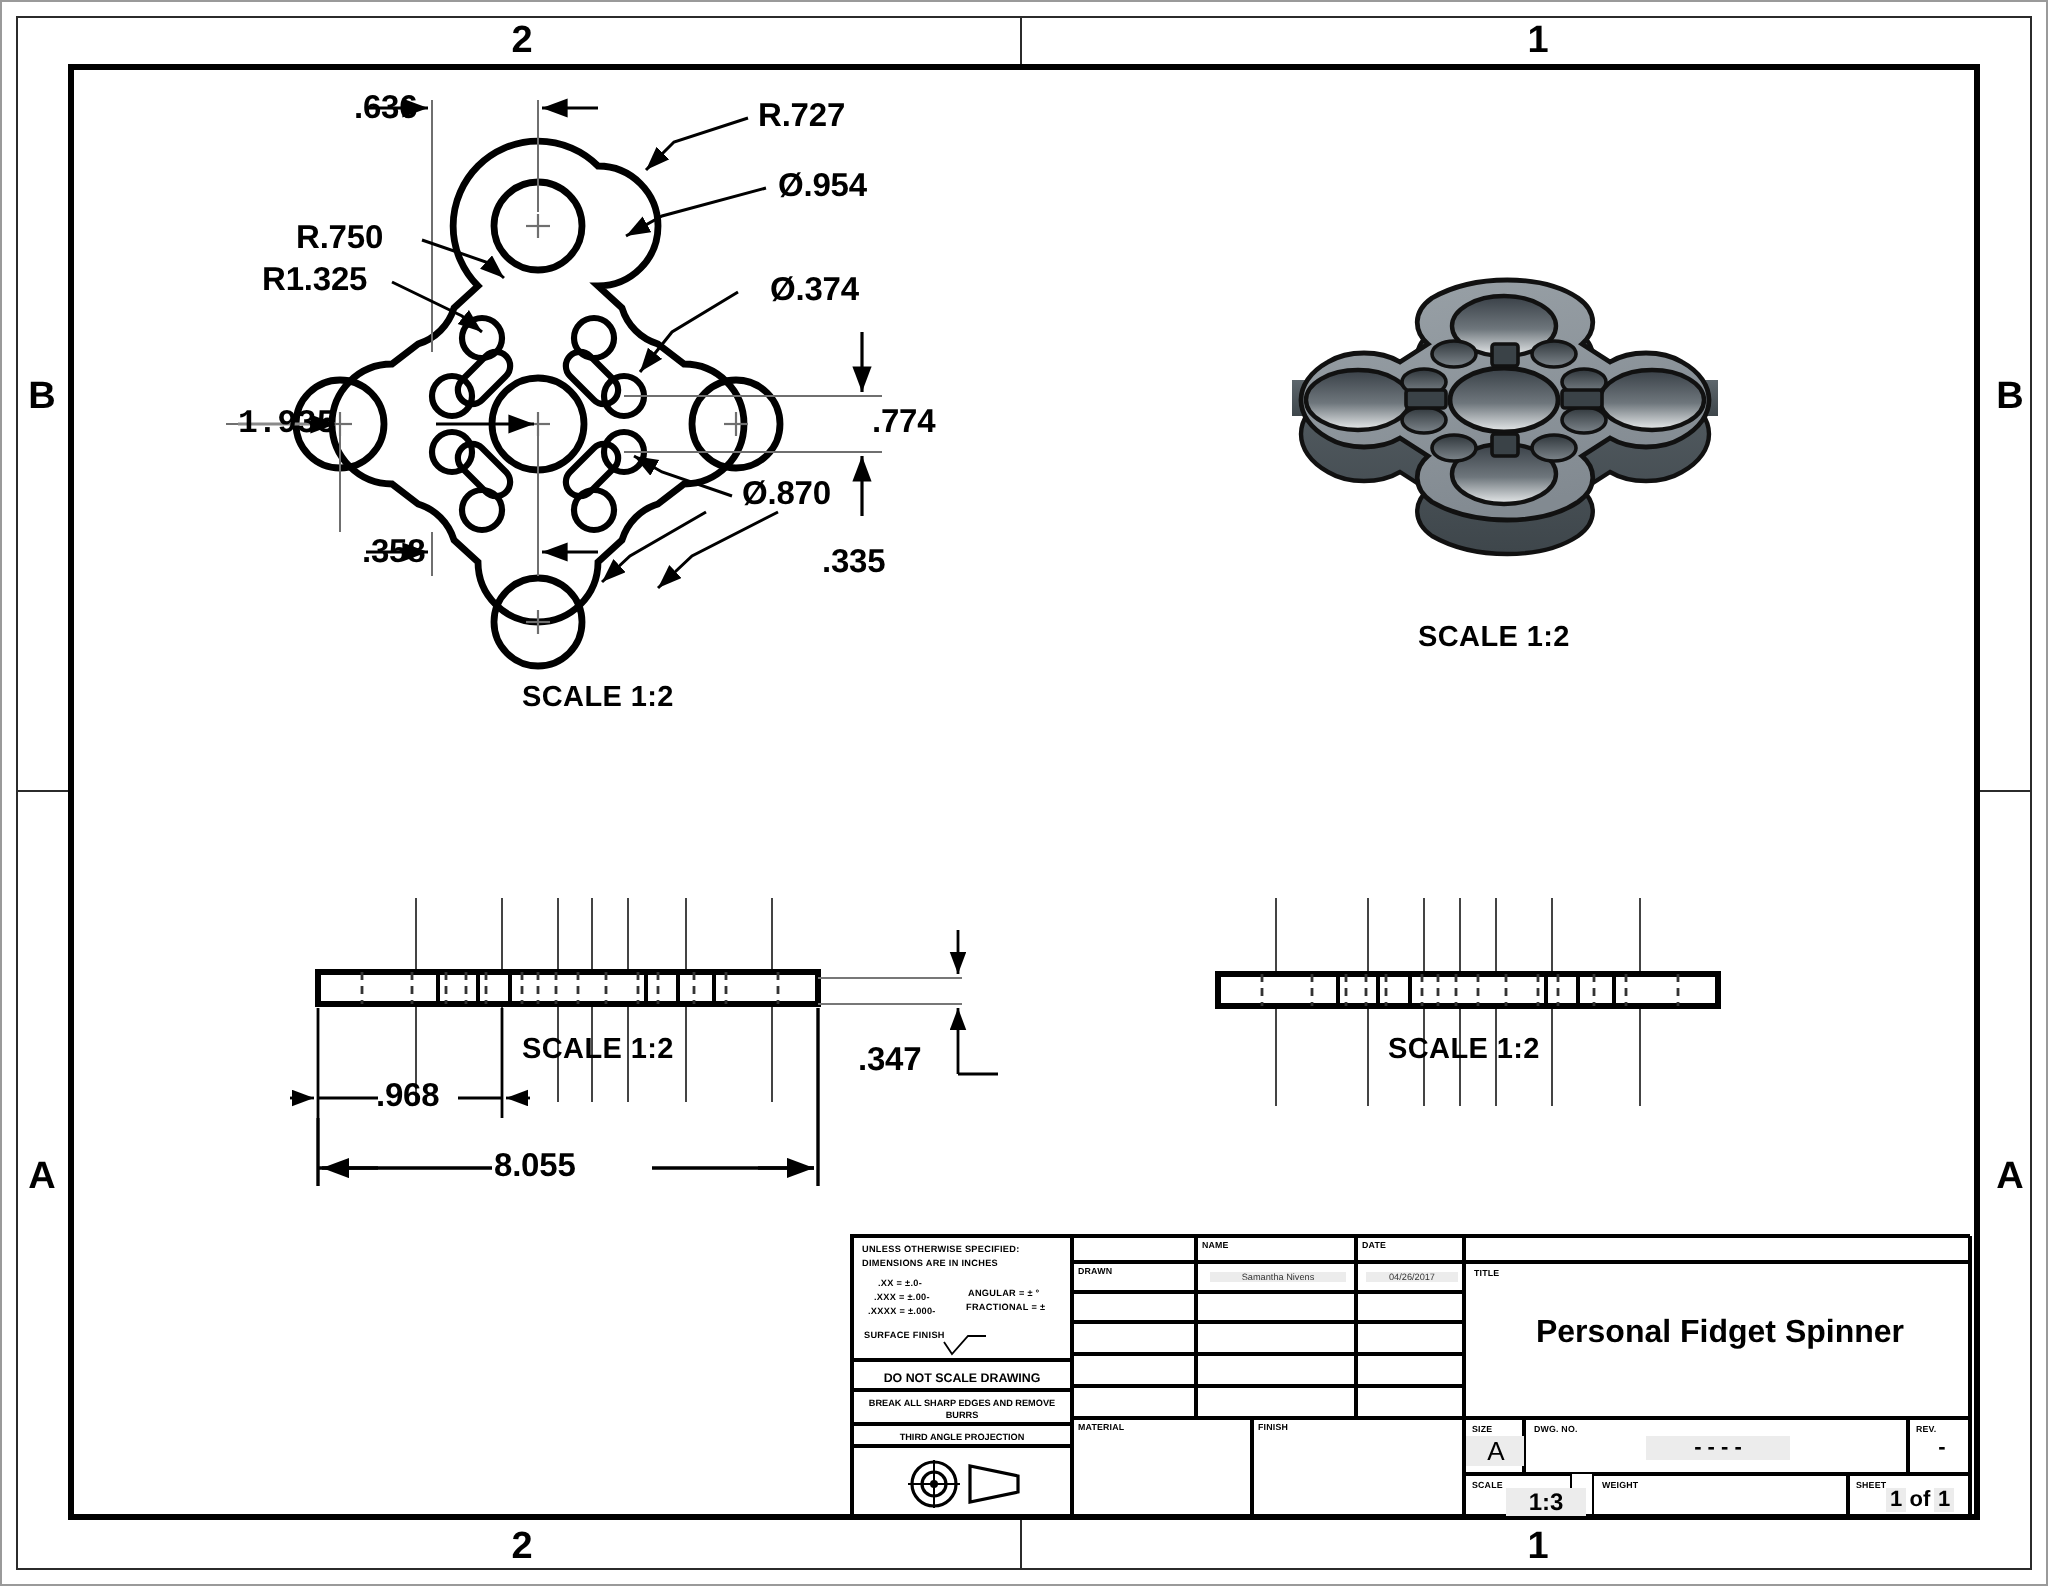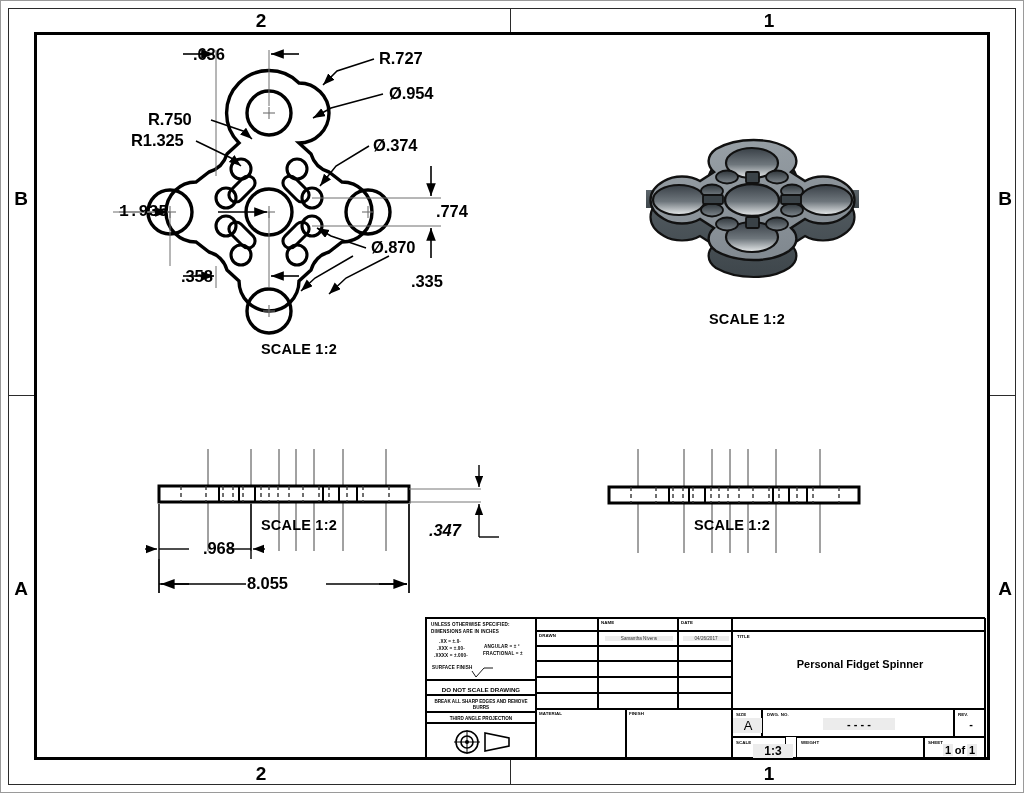--- a/index.html
+++ b/index.html
@@ -24,21 +24,21 @@
 
   
   #titleblock{position:absolute;left:424px;top:616px;width:560px;height:141px;
               border:1.6px solid #000;box-sizing:border-box;background:#fff;}
   #titleblock div{box-sizing:border-box;position:absolute;}
   .tb{border:1px solid #000;}
   .tbl{font-size:4.6px;font-weight:700;letter-spacing:.15px;padding:1px 2px;line-height:1.25;}
   .tbl-c{font-size:4.6px;font-weight:700;text-align:center;line-height:1.3;}
   .fieldlabel{font-size:4.4px;font-weight:700;padding:1px 0 0 2px;letter-spacing:.1px;}
   .fieldval{font-size:4.6px;text-align:center;background:#ececec;color:#333;}
-  .big{font-size:11px;font-weight:700;text-align:center;}
+  .big{font-size:16px;font-weight:700;text-align:center;}
   .med{font-size:13px;font-weight:700;text-align:center;}
   .sz{font-size:13px;text-align:center;}
   svg{display:block;overflow:visible;}
 </style>
 </head>
 <body>
 
 <div id="sheet">
 
   <div class="zone-frame"></div>
@@ -158,26 +158,26 @@
         <path d="M262 58 L210 72 L192 82" marker-end="url(#ar)"></path>
         <path d="M90 84 L122 95 L131 103" marker-end="url(#ar)"></path>
         <path d="M75 105 L110 122 L120 130" marker-end="url(#ar)"></path>
         <path d="M248 110 L215 130 L199 150" marker-end="url(#ar)"></path>
         <path d="M245 212 L210 200 L196 192" marker-end="url(#ar)"></path>
         <path d="M268 250 L225 272 L208 288" marker-end="url(#ar)" transform="translate(0,-30)"></path>
         <path d="M248 268 L210 290 L196 303" marker-end="url(#ar)" transform="translate(-16,-48)"></path>
       </g>
     </svg>
 
-    <div class="dim" style="left:72px;top:9px;">.636</div>
+    <div class="dim" style="left:56px;top:9px;">.636</div>
     <div class="dim" style="left:258px;top:13px;">R.727</div>
     <div class="dim" style="left:268px;top:48px;">Ø.954</div>
     <div class="dim" style="left:27px;top:74px;">R.750</div>
     <div class="dim" style="left:10px;top:95px;">R1.325</div>
-    <div class="dim" style="left:252px;top:100px;">Ø.374</div>
+    <div class="dim" style="left:264px;top:100px;">Ø.374</div>
     <div class="dim" style="left:315px;top:166px;">.774</div>
     <div class="dim" style="left:-2px;top:166px;font-family:Liberation Mono, monospace;">1.935</div>
     <div class="dim" style="left:250px;top:202px;">Ø.870</div>
     <div class="dim" style="left:60px;top:231px;text-align:center;">.358</div>
     <div class="dim" style="left:290px;top:236px;">.335</div>
 
     <div class="caption" style="left:140px;top:305px;">SCALE 1:2</div>
   </div>
 
   <div class="view" style="left:618px;top:120px;width:270px;height:190px;">
@@ -325,22 +325,22 @@
       <g stroke="#000" stroke-width="1.7" fill="none">
         <line x1="8" y1="118" x2="8" y2="152"></line>
         <line x1="258" y1="63" x2="258" y2="152"></line>
         <line x1="8" y1="143" x2="95" y2="143"></line>
         <line x1="175" y1="143" x2="256" y2="143"></line>
         <line x1="38" y1="143" x2="10" y2="143" marker-end="url(#ar2)"></line>
         <line x1="228" y1="143" x2="256" y2="143" marker-end="url(#ar2)"></line>
       </g>
     </svg>
     <div class="caption" style="left:110px;top:76px;">SCALE 1:2</div>
-    <div class="dim" style="left:278px;top:80px;font-style:italic;">.347</div>
-    <div class="dim" style="left:52px;top:98px;">.968</div>
+    <div class="dim" style="left:278px;top:80px;">.347</div>
+    <div class="dim" style="left:37px;top:98px;">.968</div>
     <div class="dim" style="left:96px;top:133px;">8.055</div>
   </div>
 
   <div class="view" style="left:585px;top:440px;width:300px;height:120px;">
     <svg width="300" height="120" viewBox="0 0 300 120">
       <g stroke="#444" stroke-width="1">
         <line x1="52" y1="8" x2="52" y2="112"></line>
         <line x1="98" y1="8" x2="98" y2="112"></line>
         <line x1="126" y1="8" x2="126" y2="112"></line>
         <line x1="144" y1="8" x2="144" y2="112"></line>

